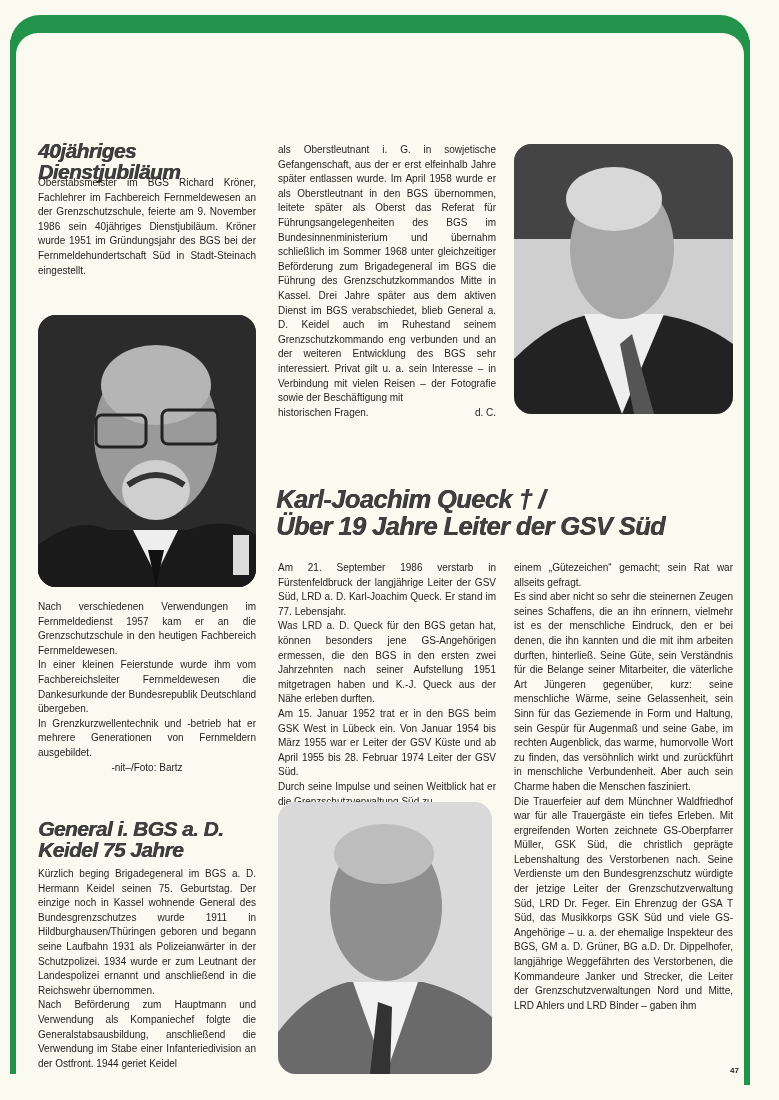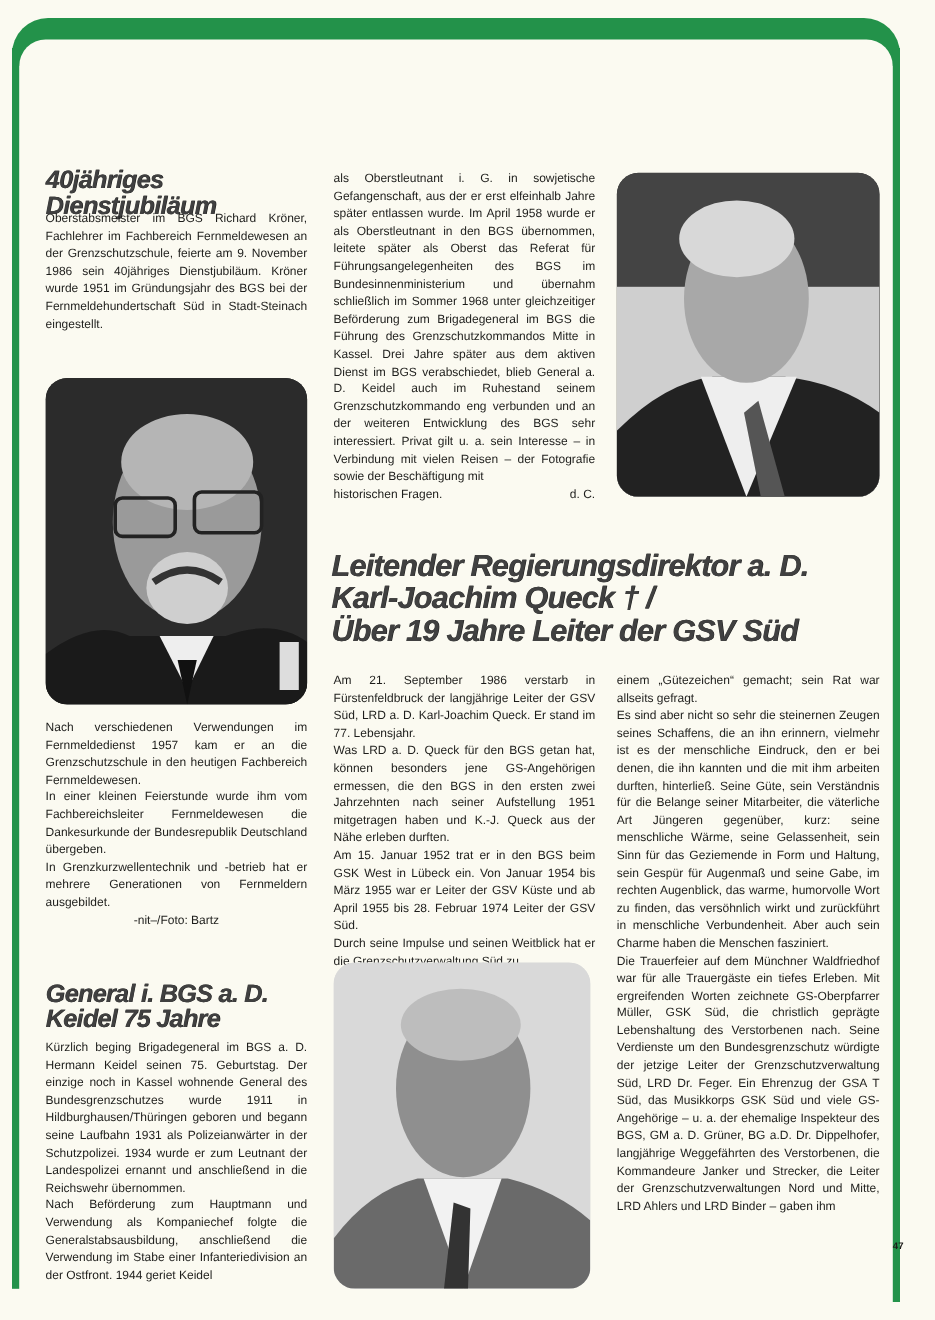--- a/index.html
+++ b/index.html
@@ -41,21 +41,21 @@
   .photo {
     position:absolute; border-radius:18px; overflow:hidden;
     background:#2a2a2a;
   }
   .ph1 { left:38px; top:315px; width:218px; height:272px; background:#333; }
   .ph2 { left:514px; top:144px; width:219px; height:270px; background:#3a3a3a; }
   .ph3 { left:278px; top:802px; width:214px; height:272px; background:#ddd; }
   .signoff { display:flex; justify-content:space-between; }
   .right-align { text-align:center; }
   .pagenum {
-    position:absolute; left:730px; top:1034px; font-size:8px; font-weight:bold;margin-left:14px;
+    position:absolute; left:730px; top:1066px; font-size:8px; font-weight:bold;
   }
   svg { display:block; }
 </style>
 </head>
 <body>
 
 <div class="frame-top"></div>
 <div class="frame-top-inner"></div>
 <div class="frame-left"></div>
 <div class="frame-right"></div>
@@ -113,21 +113,21 @@
     <rect y="95" width="219" height="175" fill="#cfcfcf"></rect>
     <path d="M0 215 Q40 175 80 170 L140 170 Q185 175 219 200 L219 270 L0 270 Z" fill="#222"></path>
     <path d="M70 170 L108 270 L150 170 Z" fill="#eee"></path>
     <path d="M118 190 L106 200 L120 270 L140 270 Z" fill="#555"></path>
     <ellipse cx="108" cy="105" rx="52" ry="70" fill="#a8a8a8"></ellipse>
     <ellipse cx="100" cy="55" rx="48" ry="32" fill="#d8d8d8"></ellipse>
   </svg>
 </div>
 
 <h2 class="title t3">
-  <span>Leitender Regierungsdirektor a. D.</span><br>
+  <br>
   <span>Karl-Joachim Queck † /</span><br>
   <span>Über 19 Jahre Leiter der GSV Süd</span>
 </h2>
 
 <div class="para" style="left:278px; top:561px; width:218px;">
   <p>Am 21. September 1986 verstarb in Fürstenfeldbruck der langjährige Leiter der GSV Süd, LRD a. D. Karl-Joachim Queck. Er stand im 77. Lebensjahr.</p>
   <p>Was LRD a. D. Queck für den BGS getan hat, können besonders jene GS-Angehörigen ermessen, die den BGS in den ersten zwei Jahrzehnten nach seiner Aufstellung 1951 mitgetragen haben und K.-J. Queck aus der Nähe erleben durften.</p>
   <p>Am 15. Januar 1952 trat er in den BGS beim GSK West in Lübeck ein. Von Januar 1954 bis März 1955 war er Leiter der GSV Küste und ab April 1955 bis 28. Februar 1974 Leiter der GSV Süd.</p>
   <p>Durch seine Impulse und seinen Weitblick hat er die Grenzschutzverwaltung Süd zu</p>
 </div>

